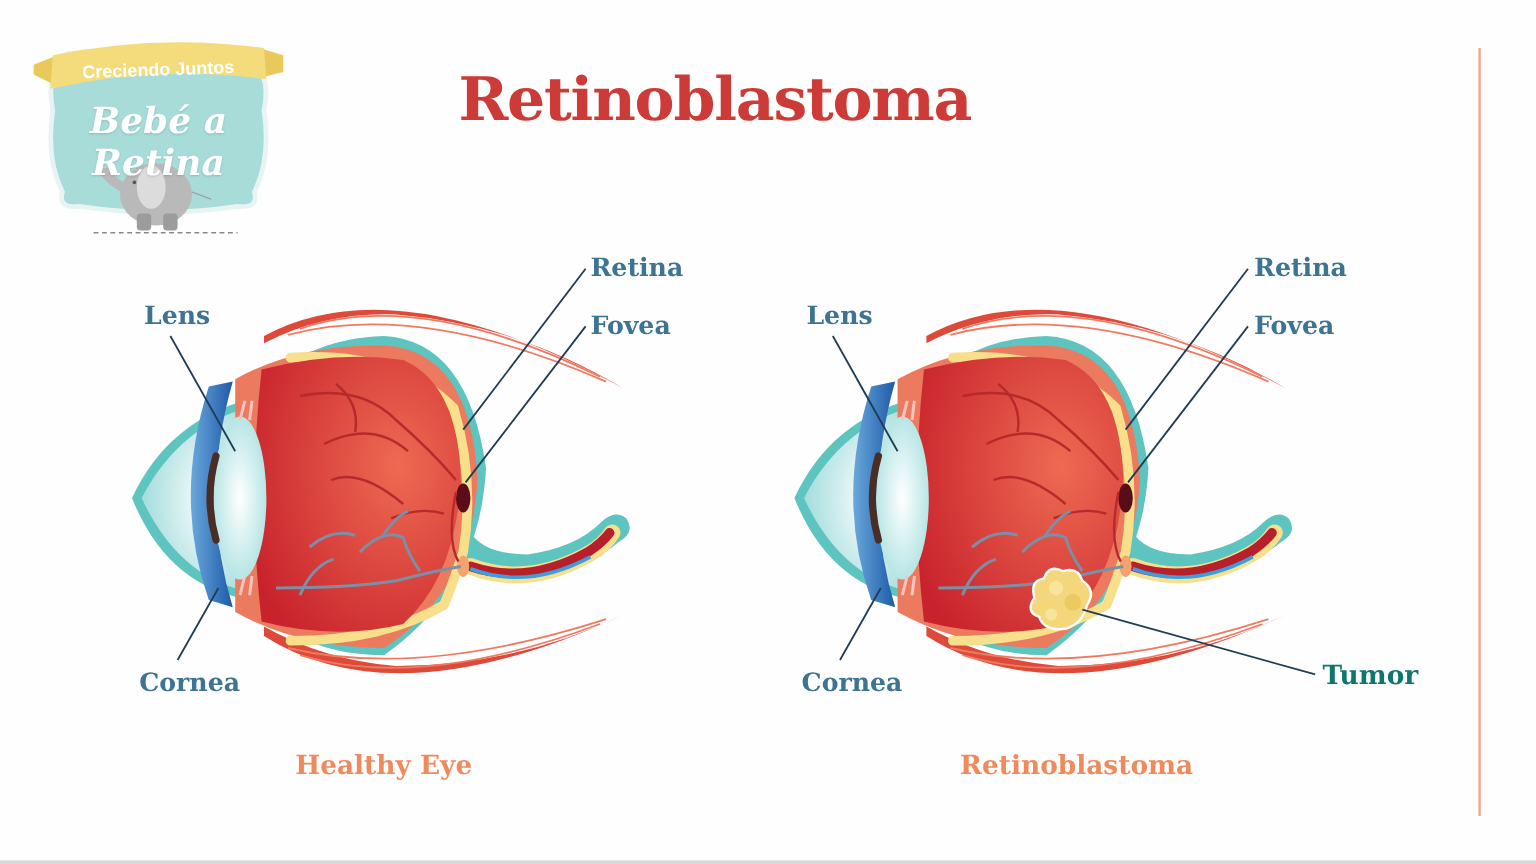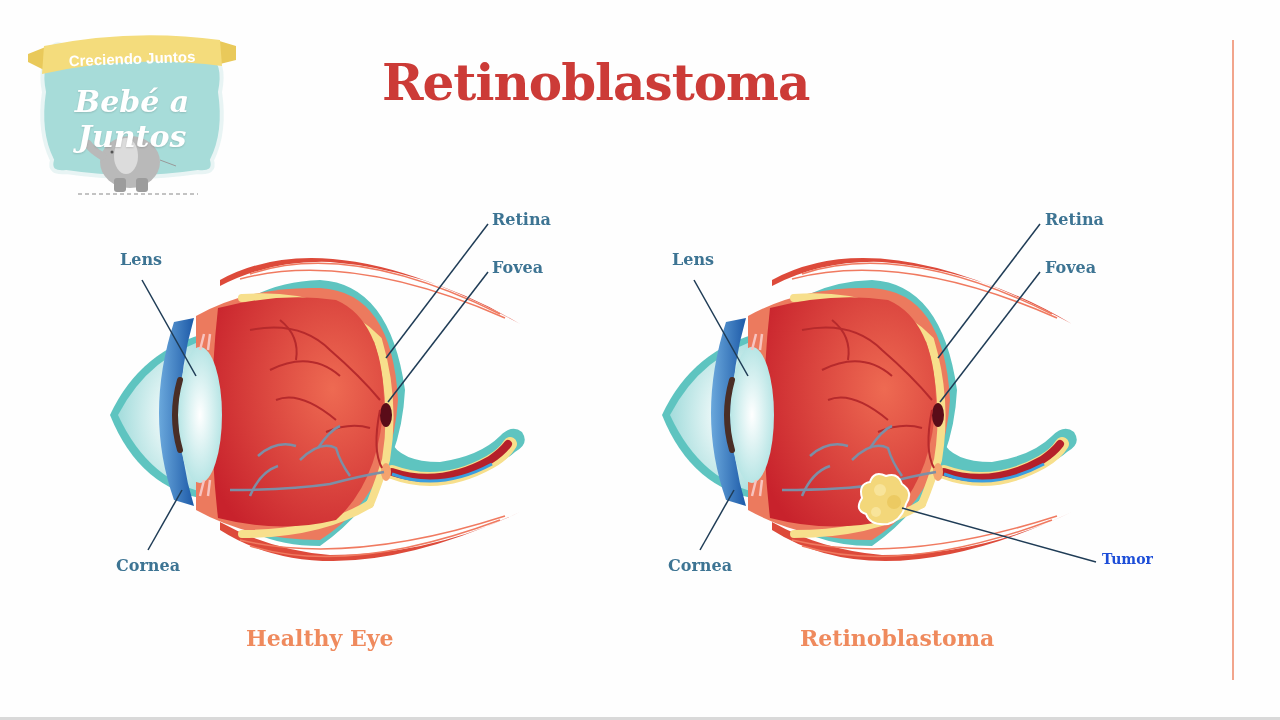--- a/index.html
+++ b/index.html
@@ -24,23 +24,23 @@
     .logo-script {
       position: absolute; left: 0; top: 52px; width: 212px; text-align: center;
       font-family: "DejaVu Serif", serif; font-style: italic; font-weight: bold; font-size: 30px; color: #ffffff;
       text-shadow: 0 1px 2px rgba(0,0,0,0.15);
     }
     .diagram { position: absolute; top: 200px; width: 520px; height: 400px; }
     .diagram.left { left: 100px; }
     .diagram.right { left: 652px; }
     .lbl {
       position: absolute; font-family: "DejaVu Serif", serif; font-weight: bold;
-      font-size: 16px; color: #3d7493; line-height: 1;
-    }
-    .lbl.tumor { color: #1d4ed8; font-size: 14px; }
+      font-size: 21px; color: #3d7493; line-height: 1;
+    }
+    .lbl.tumor { color: #0f766e; font-size: 22px; }
     .caption {
       position: absolute; top: 627px; font-family: "DejaVu Serif", serif; font-weight: bold;
       font-size: 22px; color: #ef8a5d; line-height: 1; text-align: right;
     }
     svg { position: absolute; left: 0; top: 0; overflow: visible; }
   </style>
 </head>
 <body>
 
 <div class="logo">
@@ -57,21 +57,21 @@
       <ellipse cx="100" cy="124" rx="12" ry="18" fill="#dcdcdc"></ellipse>
       <path d="M76,124 Q66,118 62,112" stroke="#b9b9b9" stroke-width="8" fill="none" stroke-linecap="round"></path>
       <rect x="88" y="146" width="12" height="14" rx="3" fill="#9c9c9c"></rect>
       <rect x="110" y="146" width="12" height="14" rx="3" fill="#9c9c9c"></rect>
       <circle cx="86" cy="120" r="1.5" fill="#555"></circle>
       <path d="M134,128 L150,134" stroke="#999" stroke-width="1"></path>
     </g>
     <line x1="52" y1="162" x2="172" y2="162" stroke="#888" stroke-width="1.2" stroke-dasharray="4,3"></line>
   </svg>
   <div class="logo-banner-text">Creciendo Juntos</div>
-  <div class="logo-script">Bebé a Juntos</div>
+  <div class="logo-script">Bebé a Retina</div>
 </div>
 
 <div class="main-title">Retinoblastoma</div>
 
 <div class="divider"></div>
 
 <svg width="0" height="0" style="position:absolute">
   <defs>
     <radialGradient id="interiorGrad" cx="0.7" cy="0.4" r="0.8">
       <stop offset="0" stop-color="#ee6a52"></stop>

